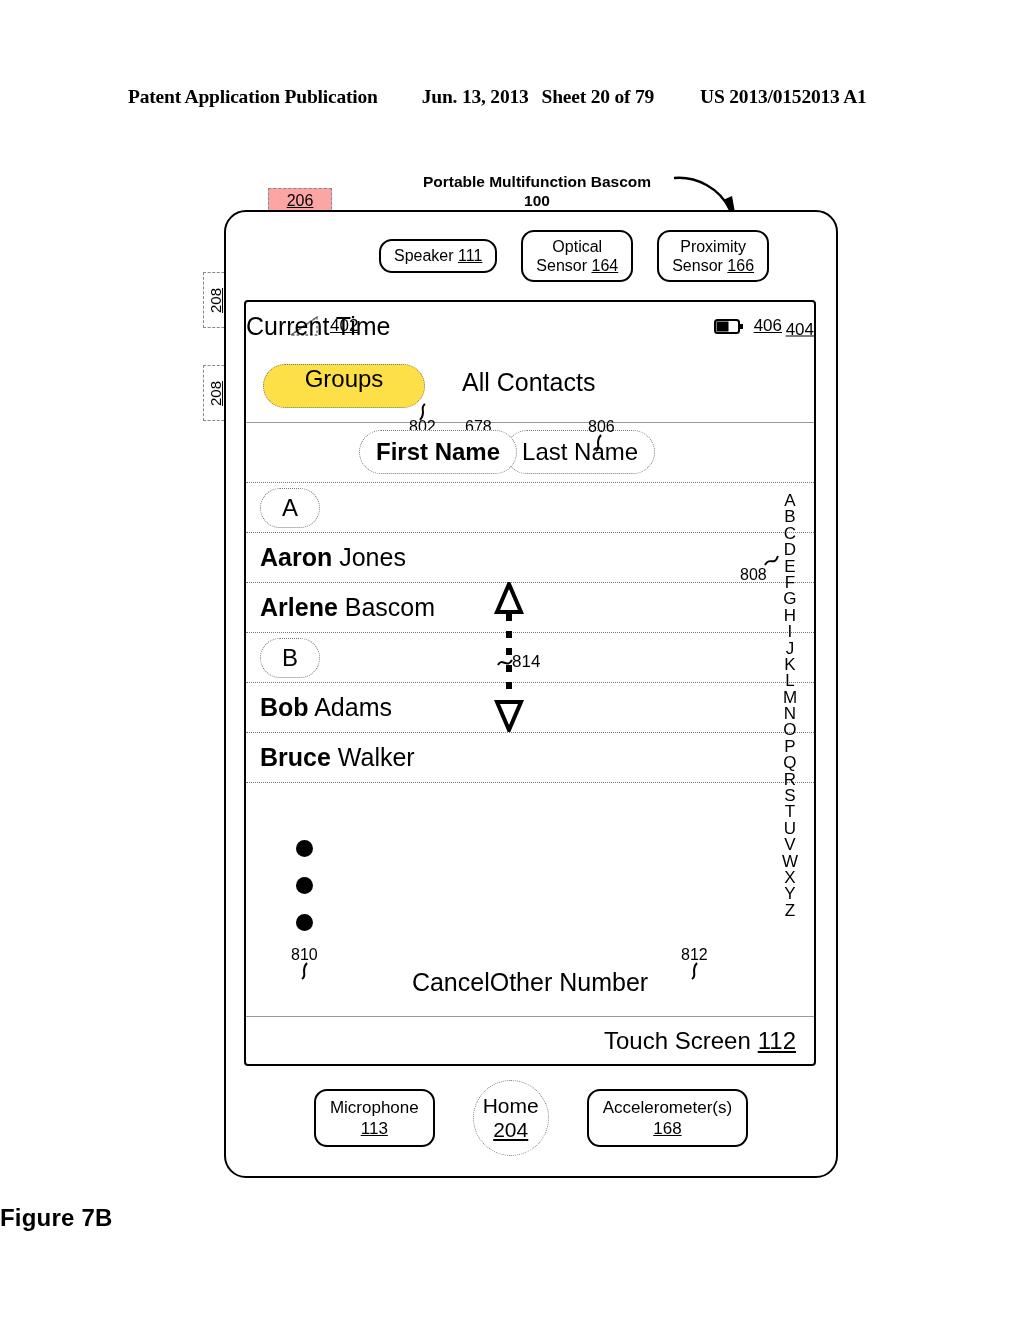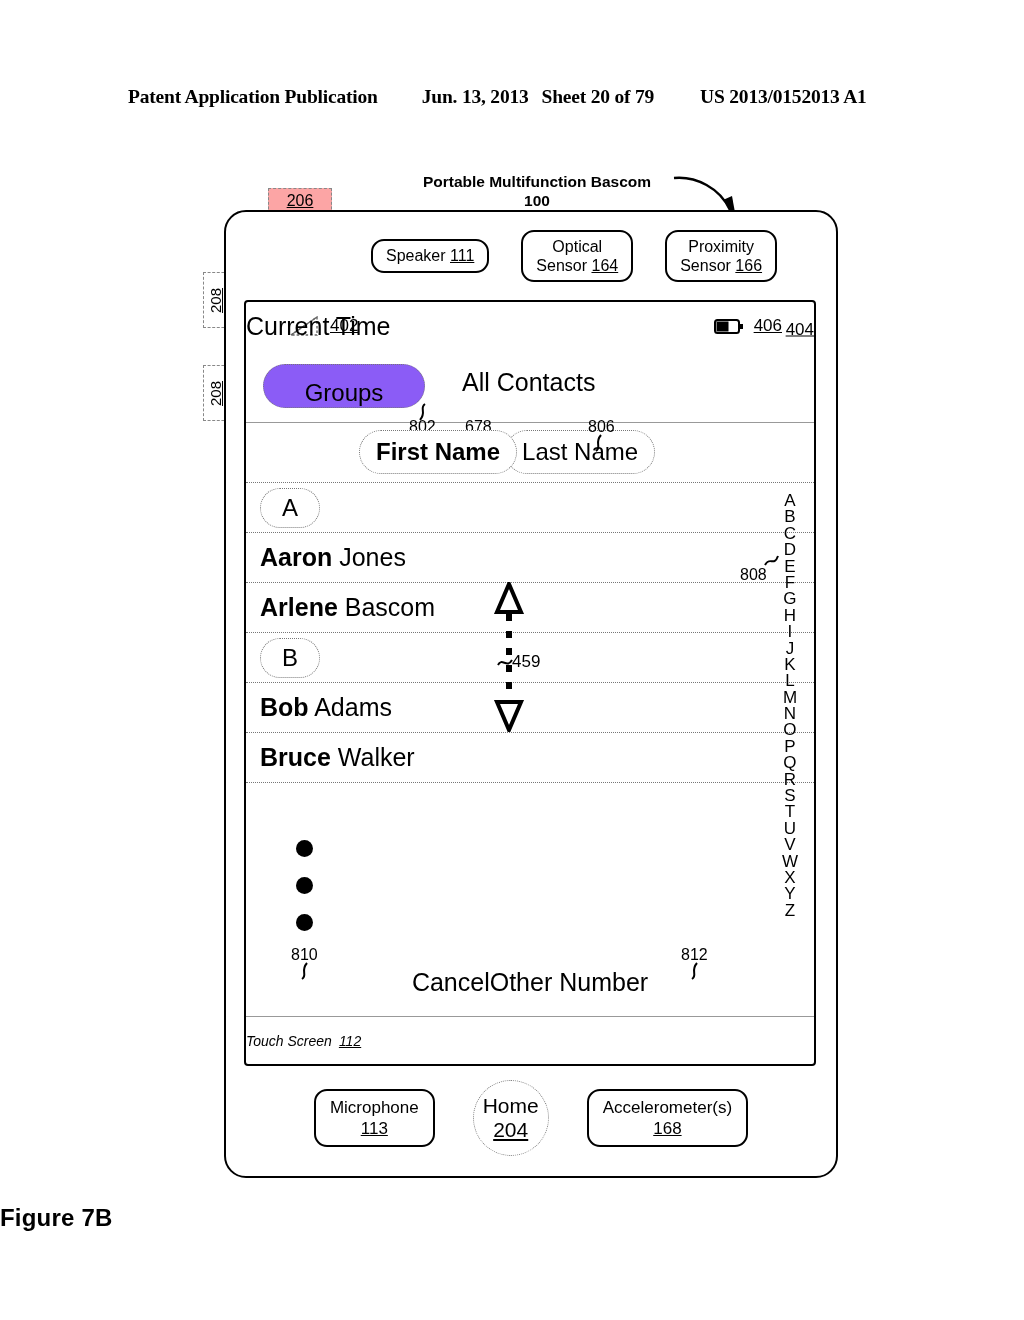--- a/index.html
+++ b/index.html
@@ -116,21 +116,21 @@
   }
 
   
   .sensor-row {
     position: absolute;
     left: 224px; top: 228px;
     width: 614px; height: 56px;
     display: flex;
     justify-content: center;
     align-items: center;
-    gap: 32px;
+    gap: 24px;
     padding-left: 86px;
   }
   .pill {
     border: 2px solid #000;
     border-radius: 13px;
     padding: 5px 13px;
     text-align: center;
     font-size: 16px;
     line-height: 1.2;
     background: #fff;
@@ -184,23 +184,23 @@
     left: 0; top: 48px;
     width: 100%; height: 73px;
     border-bottom: 1.5px solid #999;
   }
   .groups-btn {
     position: absolute;
     left: 17px; top: 14px;
     width: 162px; height: 44px;
     border: 1.5px dotted #777;
     border-radius: 22px;
-    display: flex; align-items: flex-end; justify-content: center;
+    display: flex; align-items: flex-start; justify-content: center;
     font-size: 24px;
-    background: #8b5cf6;
+    background: #fde047;
   }
   .nav-title {
     position: absolute;
     left: 216px; top: 18px;
     font-size: 25px;
   }
 
   
   .seg-row {
     position: absolute;
@@ -301,24 +301,23 @@
     font-size: 25px;
     white-space: nowrap;
   }
 
   
   .ts-footer {
     position: absolute;
     left: 0; right: 0; bottom: 0;
     height: 48px;
     border-top: 1.5px solid #999;
-    display: flex; align-items: center; 
+    display: flex; align-items: center; justify-content: flex-end;
     padding-right: 18px;
-    font-size: 14px;
-    font-style: italic;
+    font-size: 24px;
   }
 
   
   .callout {
     position: absolute;
     font-size: 16px;
     white-space: nowrap;
   }
   .squig {
     position: absolute;
@@ -576,21 +575,21 @@
 </svg>
 
 <svg class="arrow814" viewBox="0 0 34 150">
   <polygon points="17,2 29,30 5,30" fill="#fff" stroke="#000" stroke-width="4"></polygon>
   <line x1="17" y1="32" x2="17" y2="116" stroke="#000" stroke-width="6" stroke-dasharray="7,10"></line>
   <polygon points="17,148 29,120 5,120" fill="#fff" stroke="#000" stroke-width="4"></polygon>
 </svg>
 <svg class="squig" style="left:497px; top:653px;" viewBox="0 0 16 18">
   <path d="M1,12 C5,4 10,16 15,7" stroke="#000" stroke-width="2" fill="none"></path>
 </svg>
-<div class="lbl-814">459</div>
+<div class="lbl-814">814</div>
 
 <div class="hw-row">
   <div class="hw-pill">
     <div>Microphone</div>
     <u>113</u>
   </div>
   <div class="home-btn">
     <span>Home</span>
     <u>204</u>
   </div>

